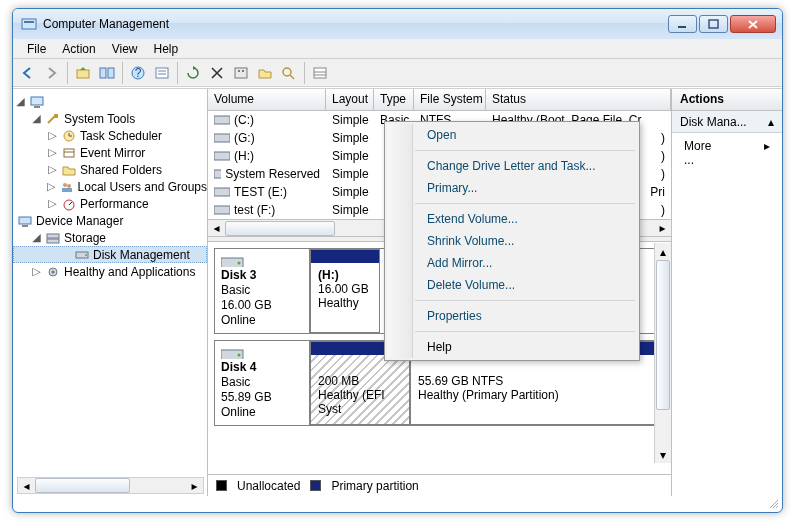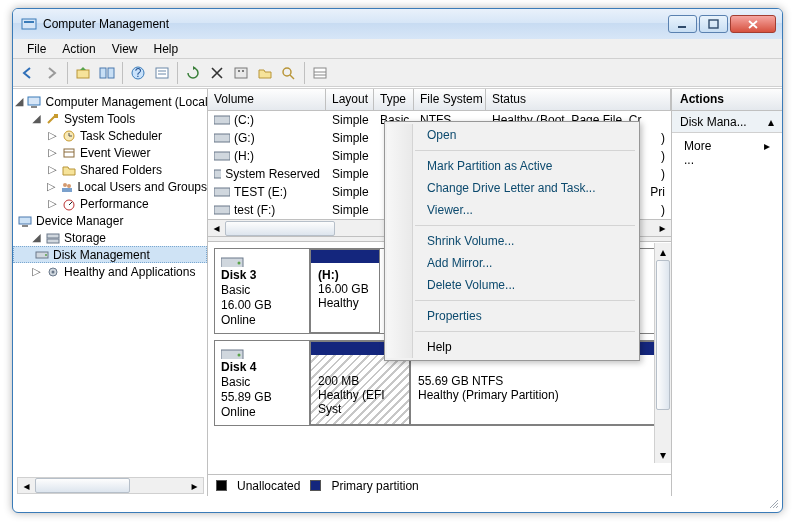--- a/index.html
+++ b/index.html
@@ -186,21 +186,20 @@
     <div class="tree">
       <div class="tree-inner">
         <div class="tree-row" style="padding-left:2px">
           <span class="toggle">◢</span>
           <span class="tree-icon">
               <svg width="16" height="14">
                 <rect x="2" y="2" width="12" height="8" fill="#d7e6f7" stroke="#3a7bb8"></rect>
                 <rect x="5" y="11" width="6" height="2" fill="#888"></rect>
               </svg>
             </span>
-          <span>Computer Management (Local</span>
         </div>
         <div class="tree-row" style="padding-left:18px">
           <span class="toggle">◢</span>
           <span class="tree-icon">
               <svg width="16" height="14">
                 <path d="M4 10 L10 4 M3 11 L5 9" stroke="#c79a2e" stroke-width="2"></path>
                 <rect x="9" y="2" width="4" height="4" fill="#c79a2e"></rect>
               </svg>
             </span>
           <span>System Tools</span>
@@ -217,21 +216,21 @@
           <span>Task Scheduler</span>
         </div>
         <div class="tree-row" style="padding-left:34px">
           <span class="toggle">▷</span>
           <span class="tree-icon">
               <svg width="16" height="14">
                 <rect x="3" y="3" width="10" height="8" fill="#fff" stroke="#8a6b3a"></rect>
                 <line x1="3" y1="6" x2="13" y2="6" stroke="#8a6b3a"></line>
               </svg>
             </span>
-          <span>Event Viewer</span>
+          <span>Event Mirror</span>
         </div>
         <div class="tree-row" style="padding-left:34px">
           <span class="toggle">▷</span>
           <span class="tree-icon">
               <svg width="16" height="14">
                 <path d="M2 4 h5 l1 2 h6 v6 h-12 z" fill="#f6e39a" stroke="#b89538"></path>
               </svg>
             </span>
           <span>Shared Folders</span>
         </div>
@@ -268,21 +267,21 @@
         <div class="tree-row" style="padding-left:18px">
           <span class="toggle">◢</span>
           <span class="tree-icon">
               <svg width="16" height="14">
                 <rect x="2" y="3" width="12" height="4" fill="#d0d7de" stroke="#6a788a"></rect>
                 <rect x="2" y="8" width="12" height="4" fill="#d0d7de" stroke="#6a788a"></rect>
               </svg>
             </span>
           <span>Storage</span>
         </div>
-        <div class="tree-row sel" style="padding-left:20px">
+        <div class="tree-row sel" style="padding-left:60px">
           <span class="tree-icon">
               <svg width="16" height="14">
                 <rect x="2" y="4" width="12" height="6" fill="#d0d7de" stroke="#6a788a"></rect>
                 <circle cx="12" cy="7" r="1" fill="#5aa34a"></circle>
               </svg>
             </span>
           <span>Disk Management</span>
         </div>
         <div class="tree-row" style="padding-left:18px">
           <span class="toggle">▷</span>
@@ -482,24 +481,24 @@
   <svg class="gripper">
       <path d="M2 10 L10 2 M5 10 L10 5 M8 10 L10 8" stroke="#a0a8b2"></path>
     </svg>
 </div>
 
 <div class="context">
   <div class="bar"></div>
   <div class="items">
     <div class="ctx-item disabled">Open</div>
     <div class="ctx-sep"></div>
-    <div class="ctx-item disabled">Mark Partition as Active</div>
     <div class="ctx-item disabled">Change Drive Letter and Task...</div>
-    <div class="ctx-item disabled">Viewer...</div>
+    <div class="ctx-item disabled">Primary...</div>
     <div class="ctx-sep"></div>
+    <div class="ctx-item disabled">Extend Volume...</div>
     <div class="ctx-item disabled">Shrink Volume...</div>
     <div class="ctx-item disabled">Add Mirror...</div>
     <div class="ctx-item disabled">Delete Volume...</div>
     <div class="ctx-sep"></div>
     <div class="ctx-item disabled">Properties</div>
     <div class="ctx-sep"></div>
     <div class="ctx-item">Help</div>
   </div>
 </div>
 

